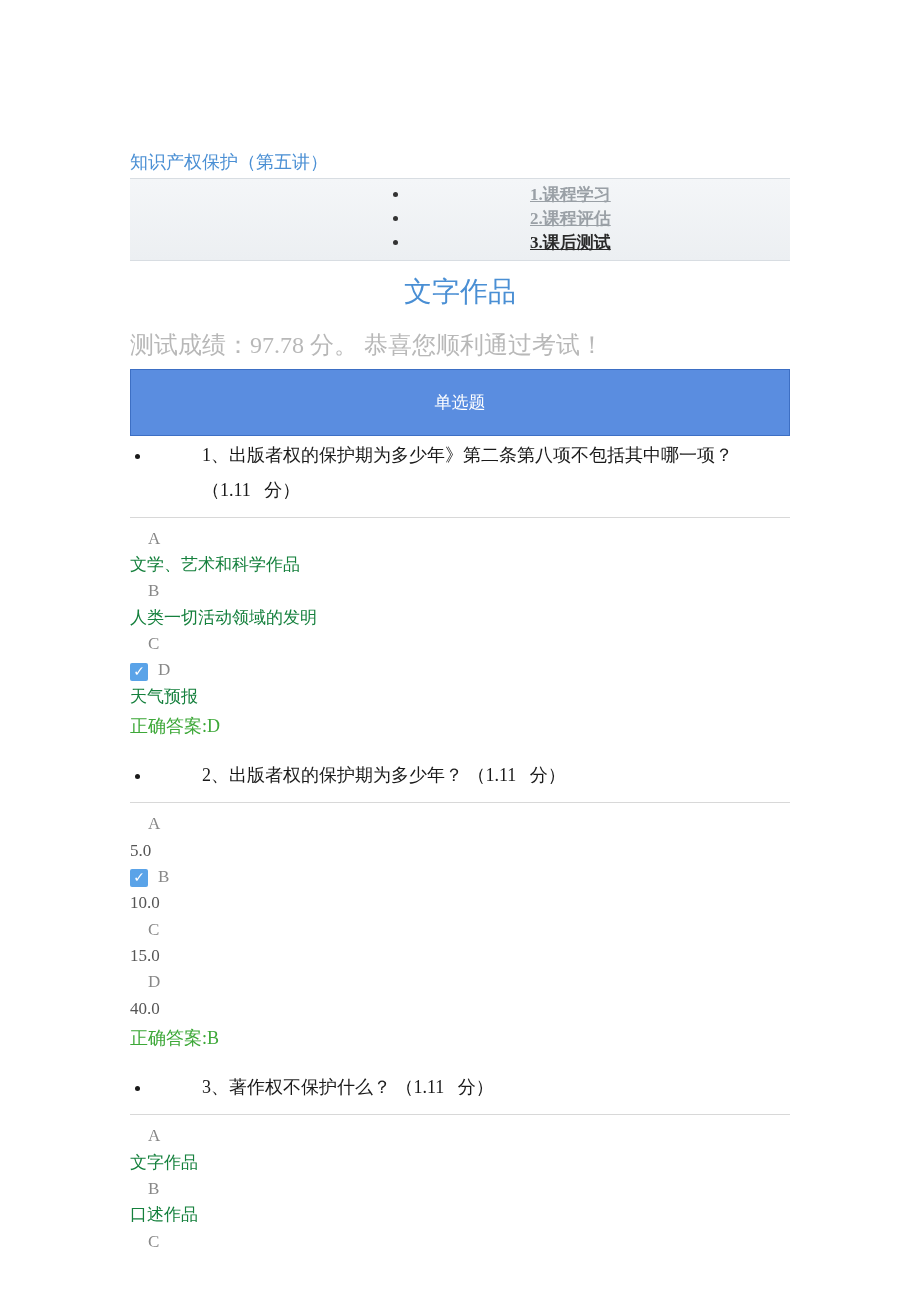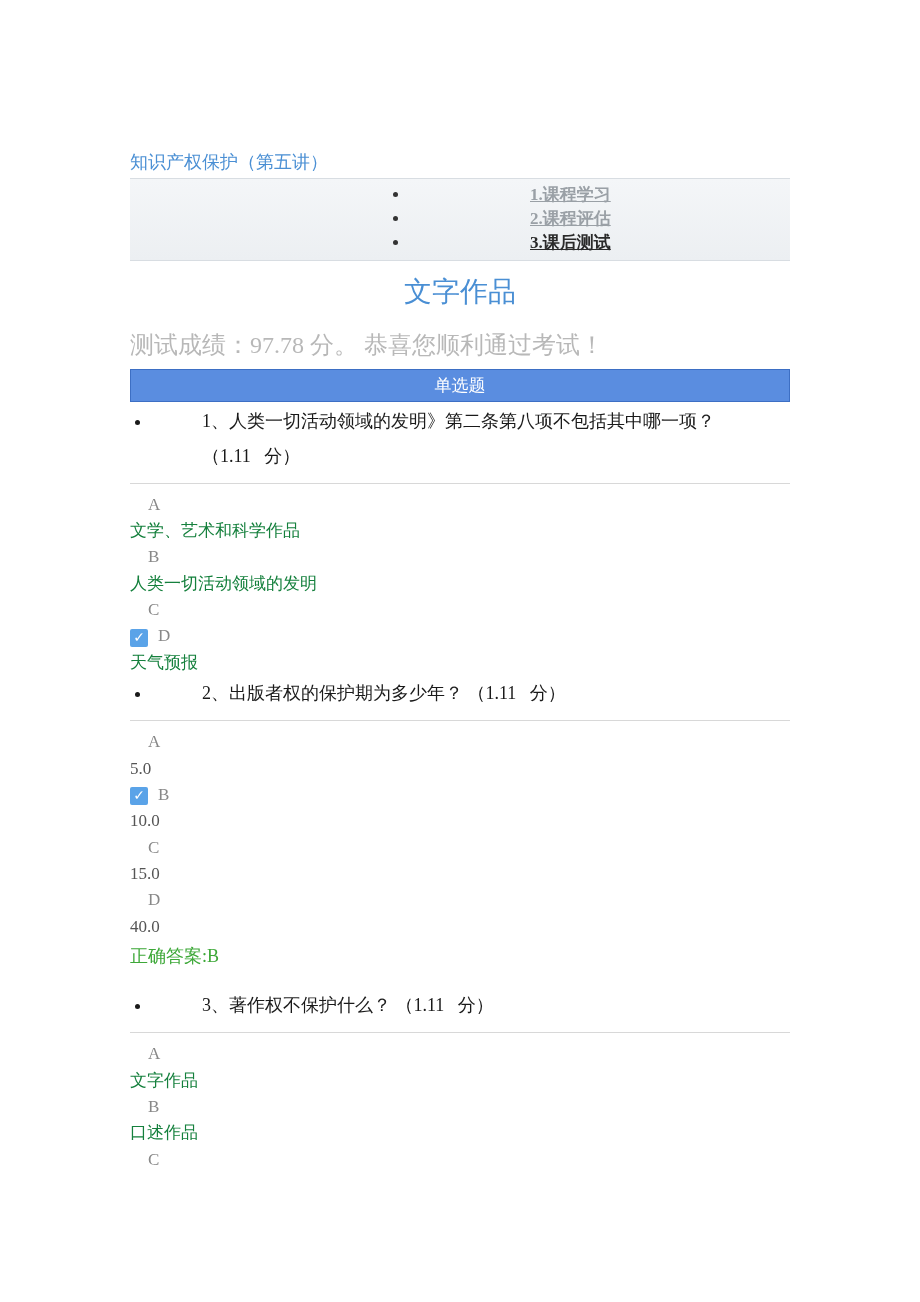--- a/index.html
+++ b/index.html
@@ -57,21 +57,21 @@
   .score-line {
     color: #b8b8b8;
     font-size: 24px;
     margin: 0 0 8px 0;
   }
   .banner {
     background: #5a8de0;
     border: 1px solid #3d6fc4;
     color: #fff;
     text-align: center;
-    padding: 4px 0;
+    padding: 21px 0;
     font-size: 17px;
     margin: 0 0 2px 0;
   }
   .q-item {
     display: list-item;
     list-style: disc;
     margin-left: 22px;
     padding-left: 50px;
     font-size: 18px;
     line-height: 1.9;
@@ -146,35 +146,36 @@
     </ul>
   </div>
 
   <div class="section-title">文字作品</div>
 
   <div class="score-line">测试成绩：97.78 分。  恭喜您顺利通过考试！</div>
 
   <div class="banner">单选题</div>
 
   <div class="q-item">
-    <span>1、</span><span>人类一切活动领域的发明》第二条第八项不包括其中哪一项？</span>
+    <span>1、</span><span>出版者权的保护期为多少年》第二条第八项不包括其中哪一项？</span>
     <span class="q-points">（1.11   分）</span>
   </div>
   <div class="rule"></div>
   <div class="opts">
     <div class="opt-letter">A</div>
     <div class="opt-text">文学、艺术和科学作品</div>
     <div class="opt-letter">B</div>
     <div class="opt-text">人类一切活动领域的发明</div>
     <div class="opt-letter">C</div>
     <div class="opt-letter checked">
       <span class="check">✓</span><span>D</span>
     </div>
     <div class="opt-text">天气预报</div>
   </div>
+  <div class="answer">正确答案:D</div>
 
   <div class="q-item">
     <span>2、</span><span>出版者权的保护期为多少年？ </span><span class="q-points">（1.11   分）</span>
   </div>
   <div class="rule"></div>
   <div class="opts">
     <div class="opt-letter">A</div>
     <div class="opt-text num">5.0</div>
     <div class="opt-letter checked">
       <span class="check">✓</span><span>B</span>

